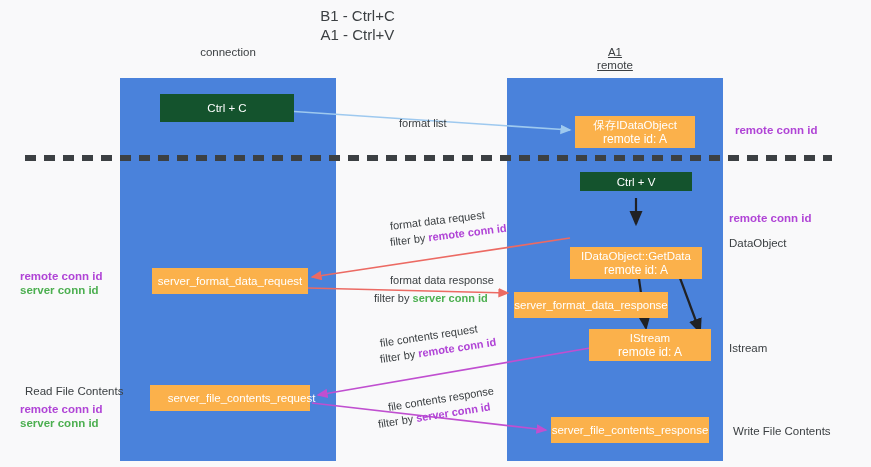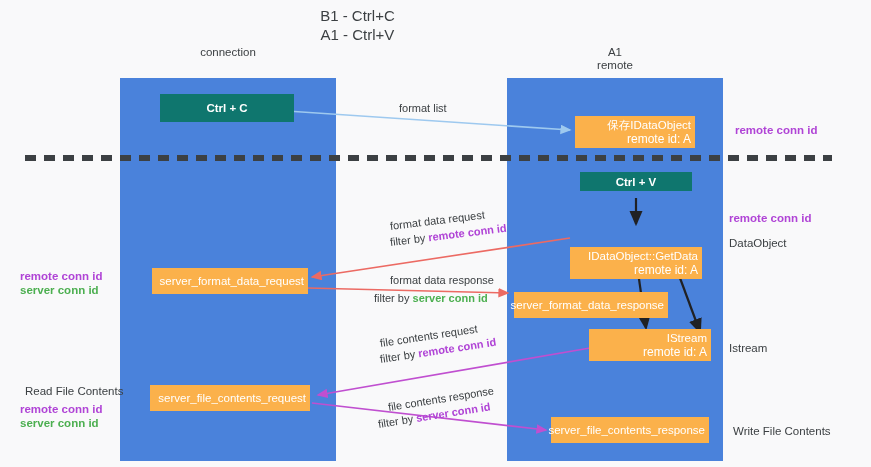--- a/index.html
+++ b/index.html
@@ -32,21 +32,21 @@
   }
 
   
   .col-header {
     text-align: center;
     font-size: 11.5px;
     color: #3c4043;
     line-height: 13px;
   }
   #hdr-left  { left: 120px; top: 46px; width: 216px; }
-  #hdr-right { left: 507px; top: 46px; width: 216px; }
+  #hdr-right { left: 507px; top: 46px; width: 216px; text-decoration: underline; }
 
   
   .lane {
     background: #4a82db;
     top: 78px;
     height: 383px;
   }
   #lane-left  { left: 120px; width: 216px; }
   #lane-right { left: 507px; width: 216px; }
 
@@ -65,22 +65,22 @@
     display: flex;
     flex-direction: column;
     align-items: center;
     justify-content: center;
     color: #ffffff;
     font-size: 11.5px;
     line-height: 14px;
     text-align: center;
     padding: 2px 4px;
   }
-  .node.green  { background: #0f766e; font-weight: bold; }
-  .node.orange { background: #fbb14b; align-items: flex-end; }
+  .node.green  { background: #14532d; }
+  .node.orange { background: #fbb14b; }
   .node .l2 { font-size: 12px; }
 
   
   .side {
     font-size: 11.5px;
     line-height: 14px;
     color: #3c4043;
     white-space: nowrap;
   }
   .side.purple { color: #b044d6; font-weight: bold; }
@@ -189,21 +189,21 @@
   </div>
 
   <div class="abs node orange" style="left:150px; top:385px; width:160px; height:26px;padding-left:27px;">
     <div>server_file_contents_request</div>
   </div>
 
   <div class="abs node orange" style="left:551px; top:417px; width:158px; height:26px;">
     <div>server_file_contents_response</div>
   </div>
 
-  <div class="abs edge-label" style="left:399px; top:101px;">
+  <div class="abs edge-label" style="left:399px; top:116px;">
     <span>format list</span>
   </div>
 
   <div class="abs" style="left:390px; top:219px;">
     <div class="edge-label rot-a">format data request</div>
     <div class="edge-label rot-a" style="margin-top:2px;">
       <span>filter by </span><span class="k-purple">remote conn id</span>
     </div>
   </div>
 

